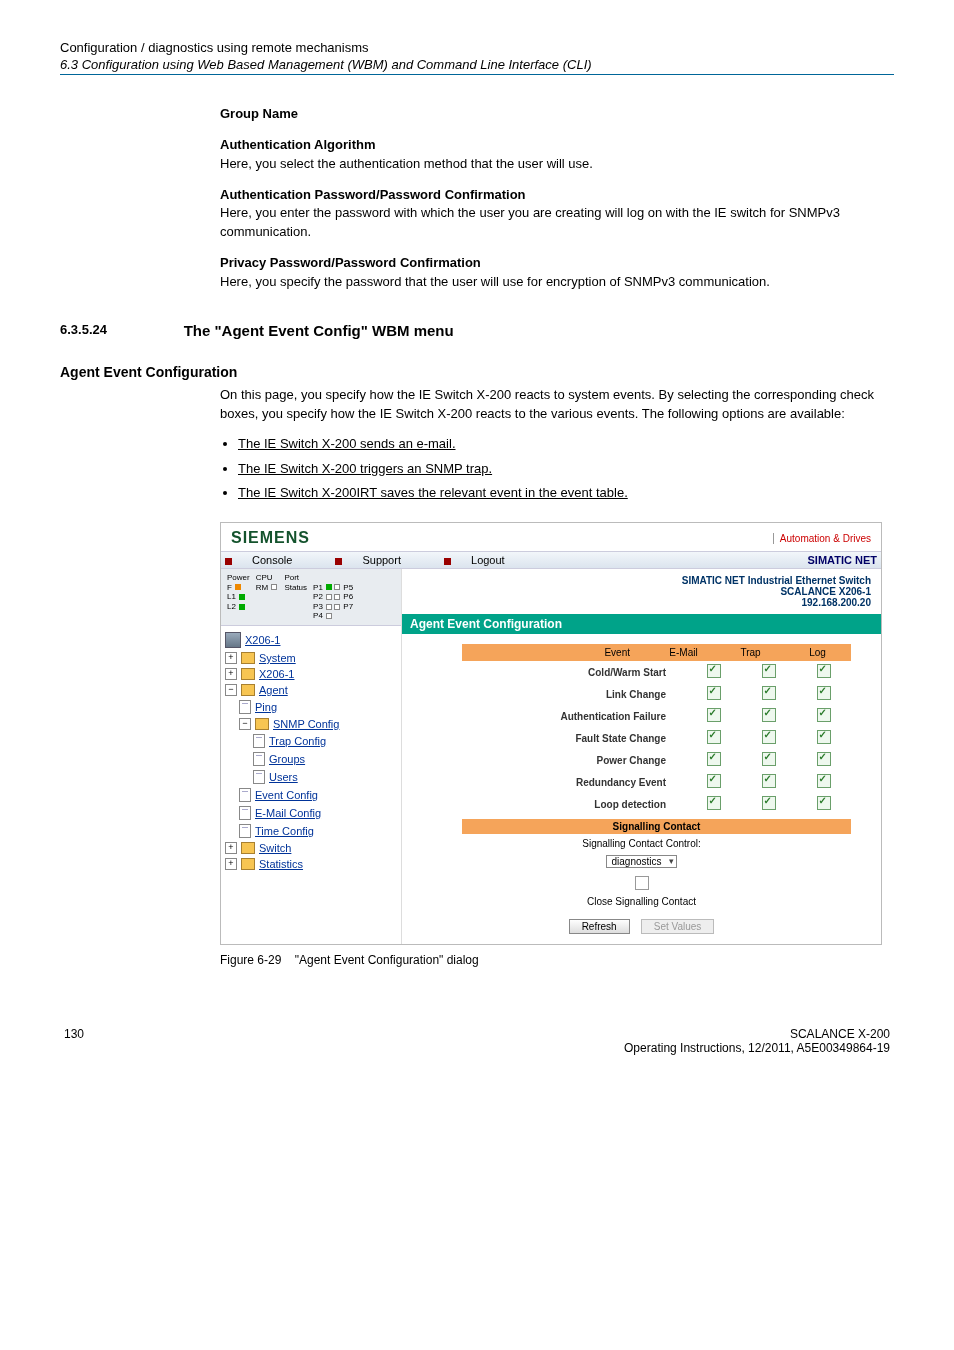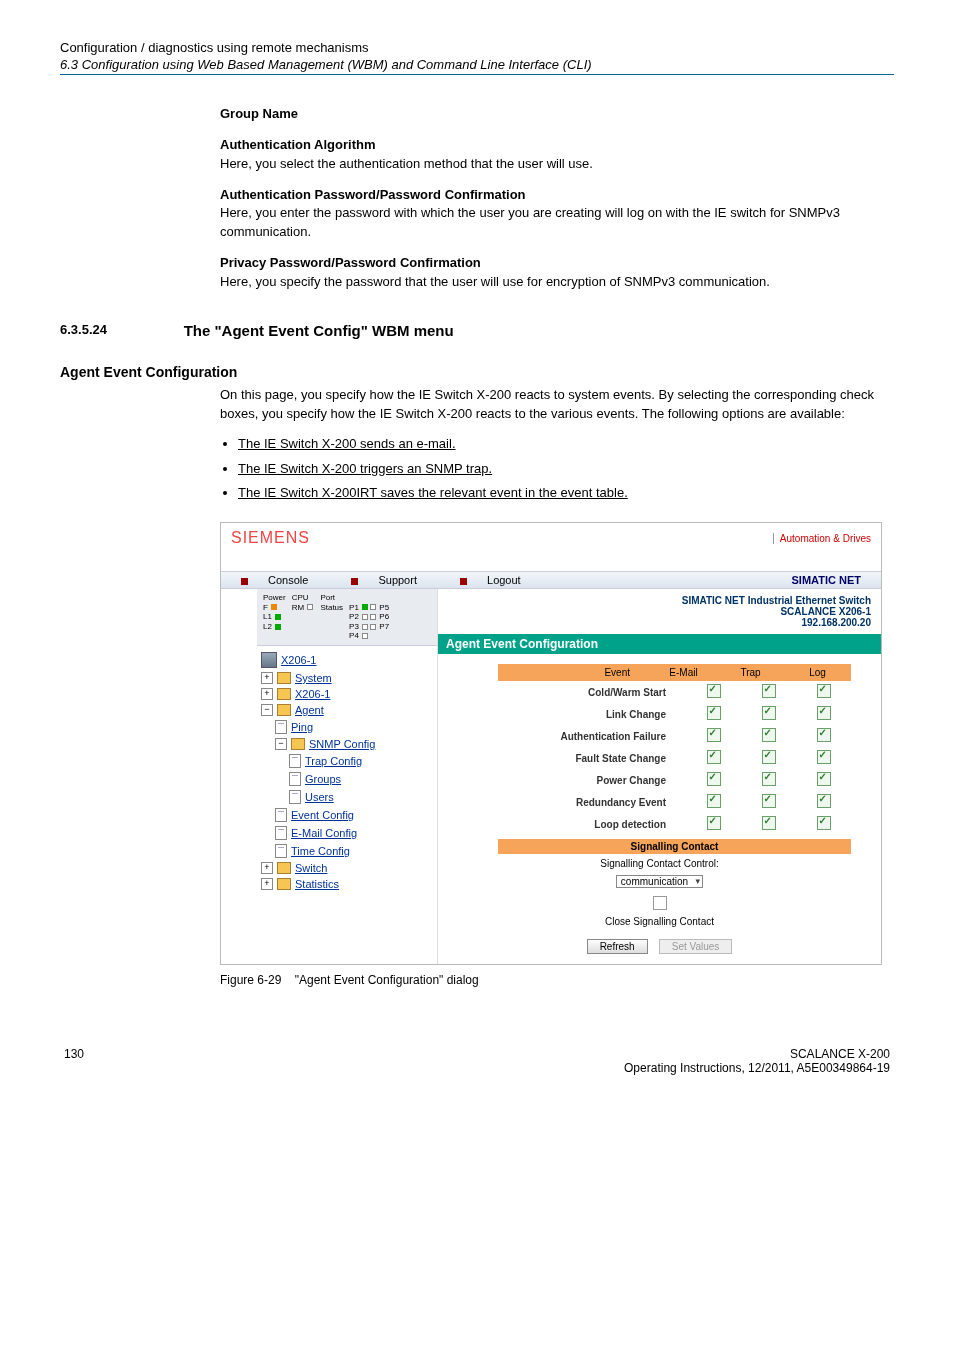--- a/index.html
+++ b/index.html
@@ -46,33 +46,32 @@
     border: 1px solid #bbb;
     background: #fff;
     font-size: 11px;
   }
   .shot-top {
     display: flex;
     align-items: center;
     justify-content: space-between;
     padding: 6px 10px 4px 10px;
   }
-  .siemens { color: #ef4444; font-weight: normal; font-size: 16px; letter-spacing: 1px;}
+  .siemens { color: #14532d; font-weight: bold; font-size: 16px; letter-spacing: 1px;}
   .autodrives { color: #c00; font-size: 10px; border-left: 1px solid #999; padding-left:6px;}
   .shot-navbar {
     display:flex; justify-content: space-between; align-items:center;
     background: linear-gradient(#f2f6fa,#dbe4ee);
     border-top:1px solid #ccd; border-bottom:1px solid #ccd;
-    padding: 2px 20px;
-    margin-top: 20px;
+    padding: 2px 4px;
   }
   .navlinks span { margin-right: 20px; }
   .sq { display:inline-block; width:7px; height:7px; background:#900; margin-right:4px; vertical-align:middle;}
   .simaticnet { font-weight:bold; color:#006; font-size:11px;}
-  .shot-body { display:flex;margin-left:36px; }
+  .shot-body { display:flex; }
   .shot-left { width: 180px; border-right:1px solid #ddd; }
   .status-panel {
     background:#e8ecf0; border-bottom:1px solid #ccd; padding:4px 6px; font-size:9px;
     display:flex; gap:6px; align-items:flex-start;
   }
   .status-col { font-size:8px; line-height:1.2; }
   .led { display:inline-block; width:6px; height:6px; margin:1px; vertical-align:middle;}
   .led-g{background:#0a0;} .led-o{background:#e80;} .led-w{background:#fff; border:1px solid #888; box-sizing:border-box;}
   .tree { padding: 4px 4px 8px 4px; font-size:11px; }
   .tree-row { padding: 2px 0 2px 0; display:flex; align-items:center; gap:4px;}
@@ -316,21 +315,21 @@
               <div class="col-event">Loop detection</div>
               <div class="chkwrap"><span class="chk"></span></div>
               <div class="chkwrap"><span class="chk"></span></div>
               <div class="chkwrap"><span class="chk"></span></div>
             </div>
         </div>
 
         <div class="sig-bar">Signalling Contact</div>
         <div class="sig-row">
           <span>Signalling Contact Control:</span>
-          <span class="sel">communication</span>
+          <span class="sel">diagnostics</span>
         </div>
         <div class="sig-row">
           <span class="chk-empty"></span>
           <span>Close Signalling Contact</span>
         </div>
         <div class="btnrow">
           <span class="btn">Refresh</span>
           <span class="btn btn-dis">Set Values</span>
         </div>
       </div>

